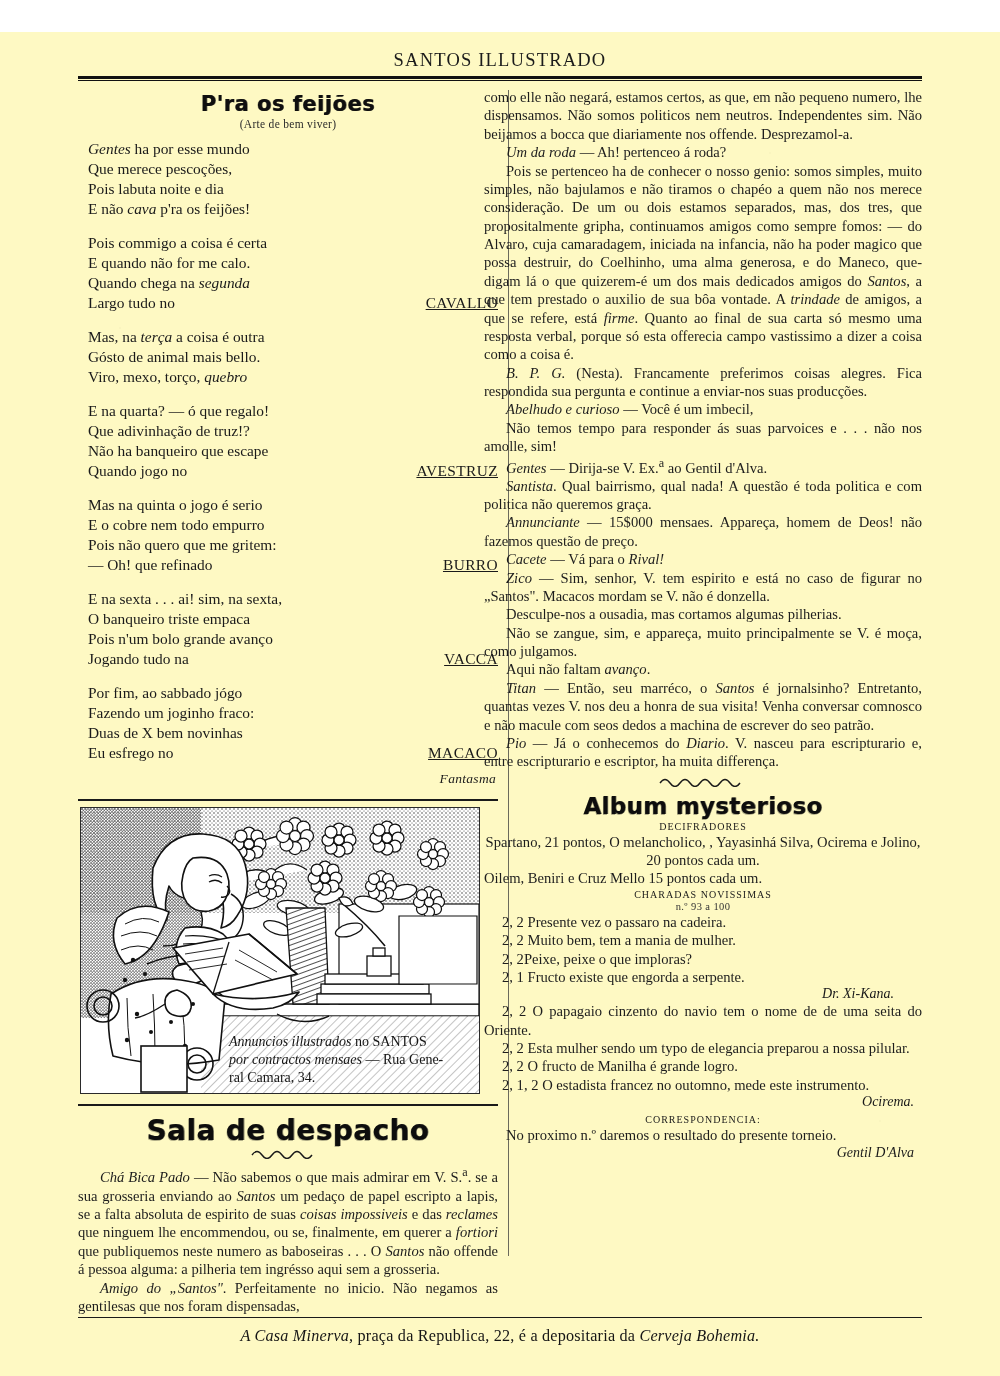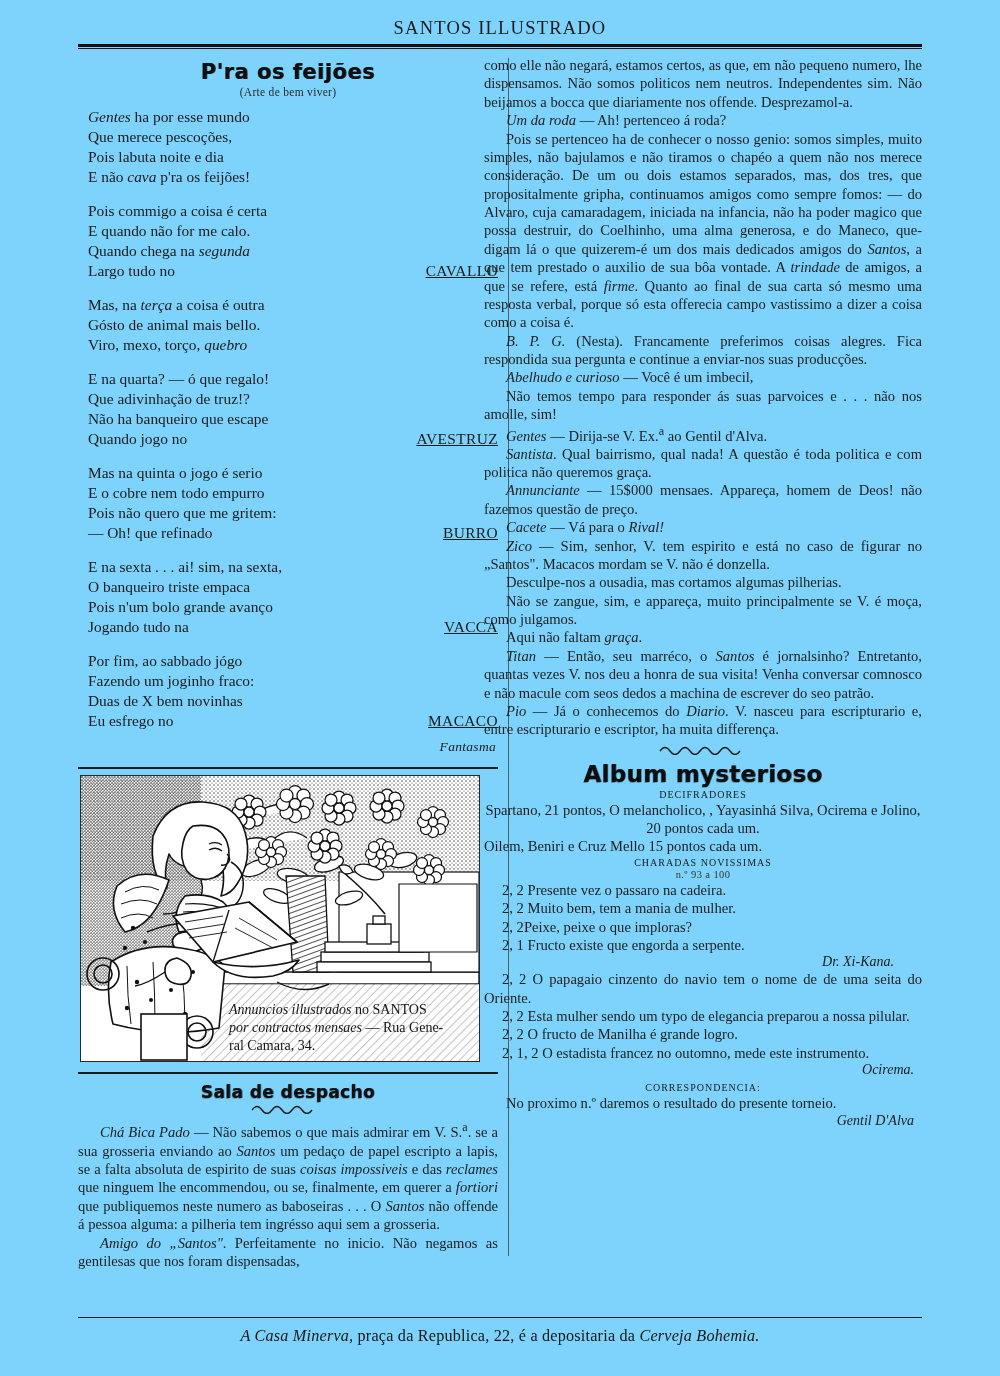--- a/index.html
+++ b/index.html
@@ -11,21 +11,22 @@
     width: 1000px;
     height: 1376px;
     font-family: "Liberation Serif", serif;
     color: #1a1a1a;
     position: relative;
     overflow: hidden;
   }
   .page {
     position: absolute;
     inset: 0;
-    background: #7dd3fc;
+    background: #fef9c3;
+    margin-top: 32px;
   }
   
   .page::before {
     content: "";
     position: absolute;
     inset: 0;
     pointer-events: none;
     background:
       radial-gradient(circle at 12% 22%, rgba(0,0,0,0.025) 0 1px, transparent 1px),
       radial-gradient(circle at 77% 9%,  rgba(0,0,0,0.02) 0 1px, transparent 1px),
@@ -170,21 +171,21 @@
 
   
   .sect-rule {
     border-top: 2.4px solid #1a1a1a;
     margin: 10px 0 8px 0;
   }
   .sect-title {
     text-align: center;
     font-family: "DejaVu Sans", sans-serif;
     font-weight: bold;
-    font-size: 17px;
+    font-size: 28px;
     letter-spacing: .4px;
     color: #0d0d0d;
     margin: 2px 0 2px 0;
     text-shadow: 0.8px 0 0 rgba(0,0,0,.5), -0.5px 0.5px 0 rgba(0,0,0,.3);
   }
   .squiggle {
     text-align: center;
     margin: -2px 0 6px 0;
     line-height: 0;
   }
@@ -601,21 +602,21 @@
         <p><i>B. P. G.</i> (Nesta). Francamente preferimos coisas alegres. Fica respondida sua pergunta e continue a enviar-nos suas producções.</p>
         <p><i>Abelhudo e curioso</i> — Você é um imbecil,</p>
         <p>Não temos tempo para responder ás suas parvoices e . . . não nos amolle, sim!</p>
         <p><i>Gentes</i> — Dirija-se V. Ex.<sup>a</sup> ao Gentil d'Alva.</p>
         <p><i>Santista</i>. Qual bairrismo, qual nada! A questão é toda politica e com politica não queremos graça.</p>
         <p><i>Annunciante</i> — 15$000 mensaes. Appareça, homem de Deos! não fazemos questão de preço.</p>
         <p><i>Cacete</i> — Vá para o <i>Rival!</i></p>
         <p><i>Zico</i> — Sim, senhor, V. tem espirito e está no caso de figurar no „Santos". Macacos mordam se V. não é donzella.</p>
         <p>Desculpe-nos a ousadia, mas cortamos algumas pilherias.</p>
         <p>Não se zangue, sim, e appareça, muito principalmente se V. é moça, como julgamos.</p>
-        <p>Aqui não faltam <i>graça</i>.</p>
+        <p>Aqui não faltam <i>avanço</i>.</p>
         <p><i>Titan</i> — Então, seu marréco, o <i>Santos</i> é jornalsinho? Entretanto, quantas vezes V. nos deu a honra de sua visita! Venha conversar comnosco e não macule com seos dedos a machina de escrever do seo patrão.</p>
         <p><i>Pio</i> — Já o conhecemos do <i>Diario</i>. V. nasceu para escripturario e, entre escripturario e escriptor, ha muita differença.</p>
       </div>
 
       <div class="squiggle" style="margin-top:4px">
         <svg width="90" height="12" viewBox="0 0 90 12">
           <path d="M2 8 q5-7 10 0 q5 7 10 0 q5-7 10 0 q5 7 10 0 q5-7 10 0 q5 7 10 0 q5-7 10 0 q5 7 10 0" fill="none" stroke="#1a1a1a" stroke-width="1.4"></path>
         </svg>
       </div>
 

